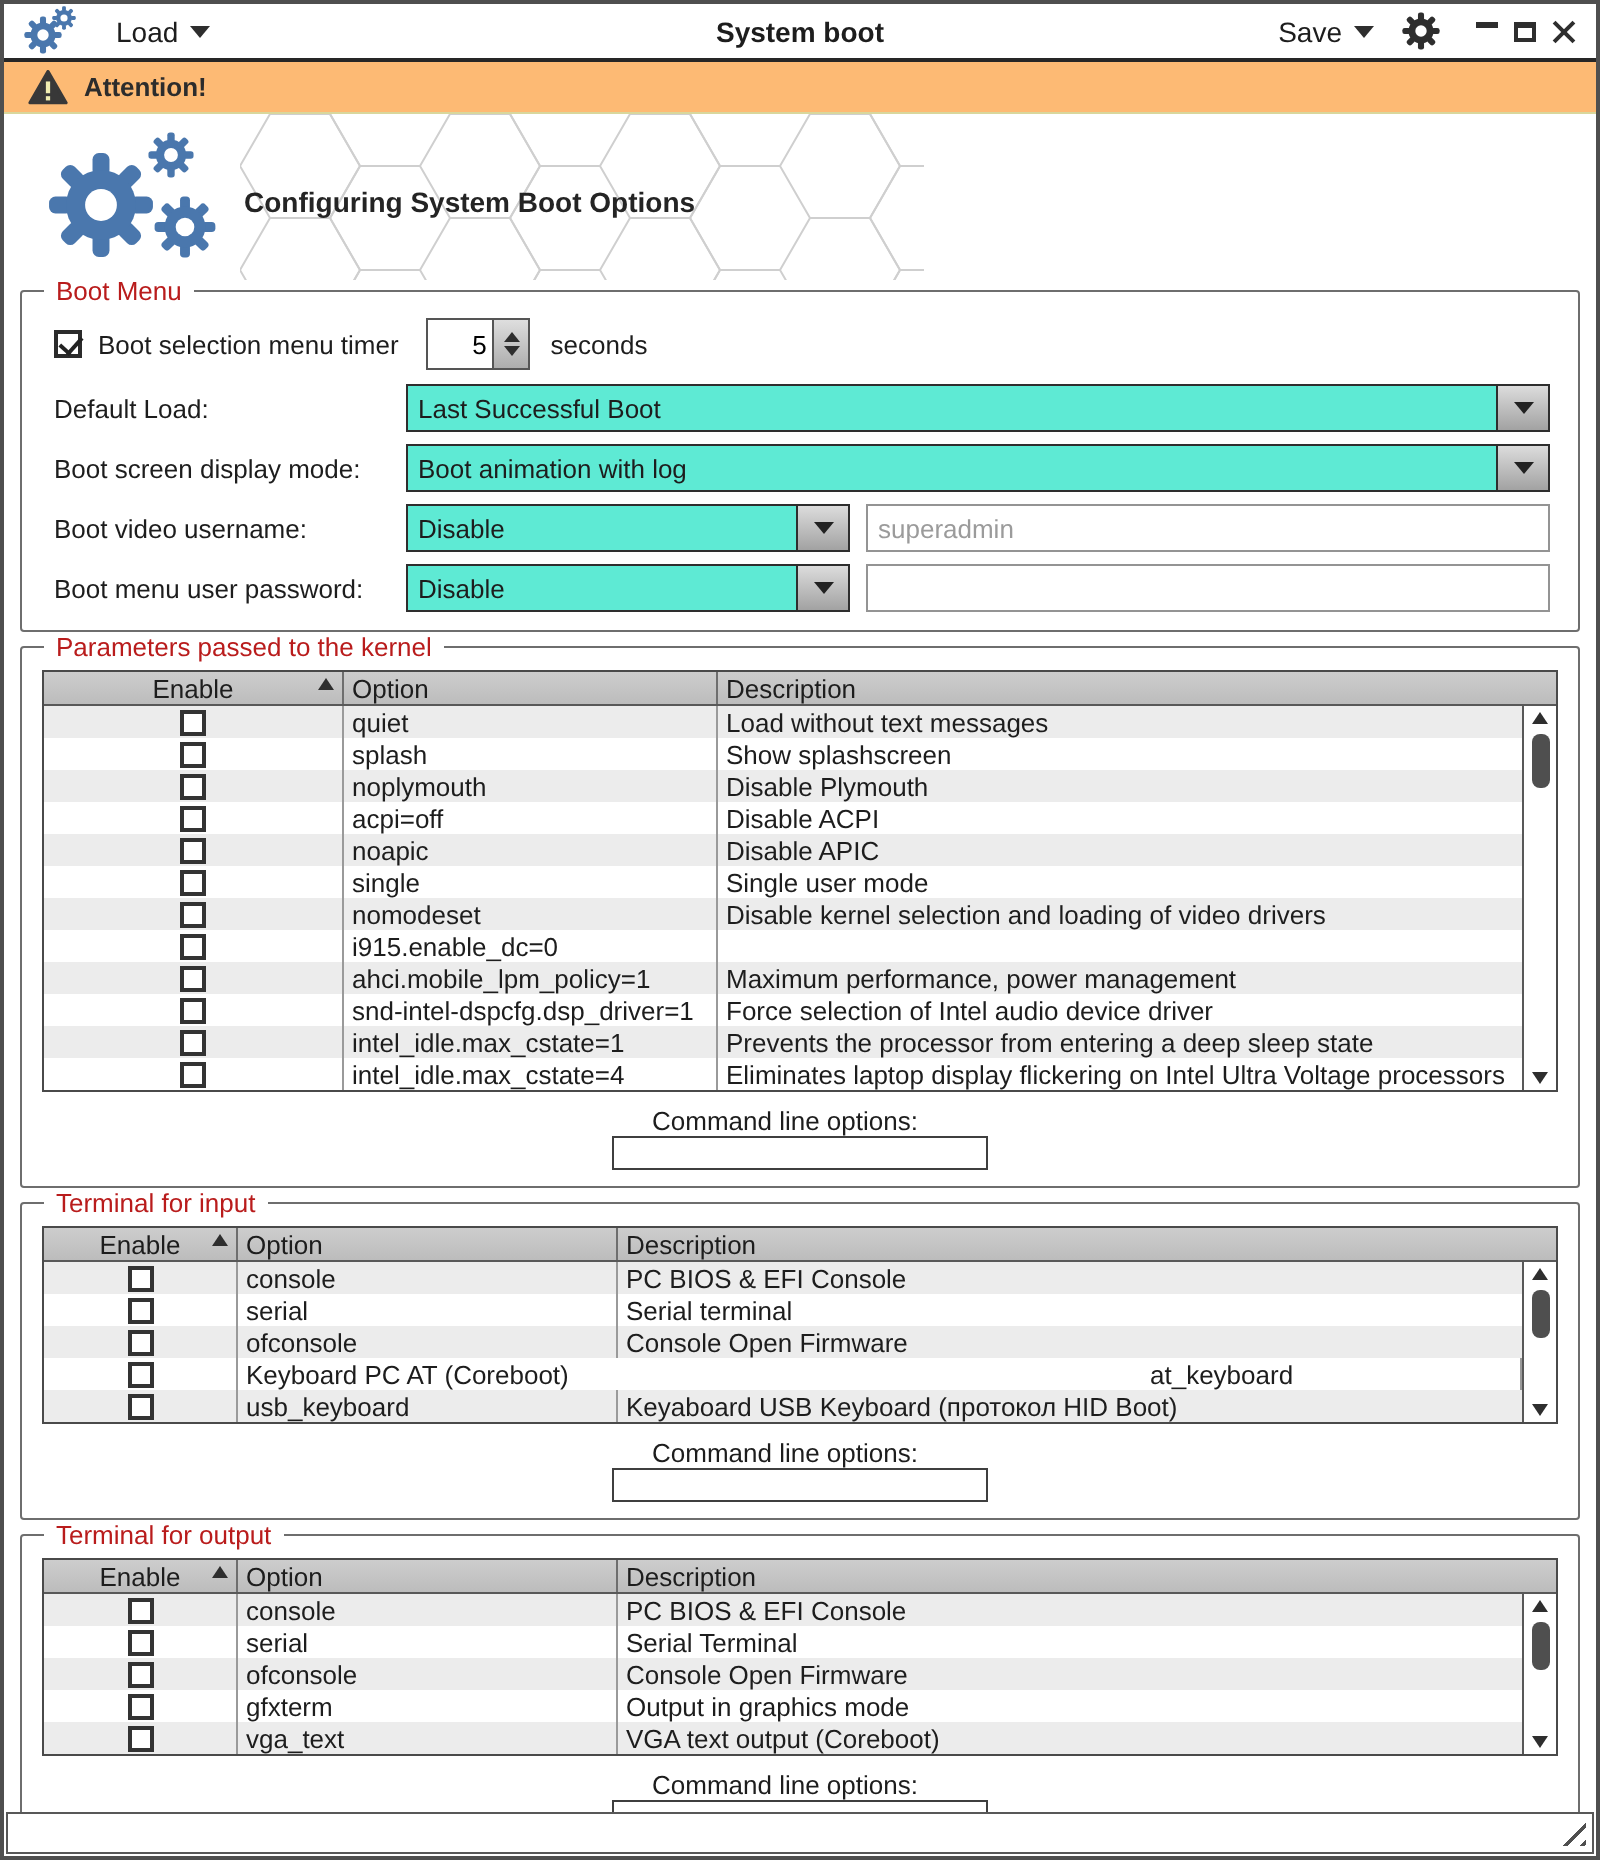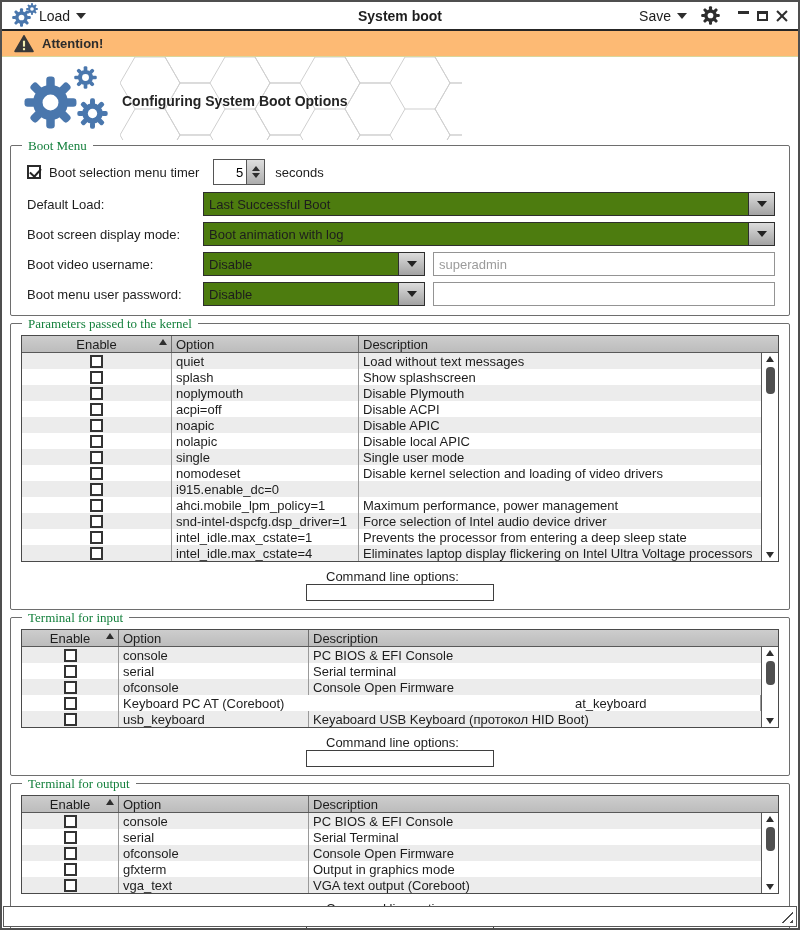--- a/index.html
+++ b/index.html
@@ -6,21 +6,21 @@
   html,body { width:800px; height:930px; }
   body {
     font-family: "Liberation Sans", sans-serif;
     color:#1d1d1d; background:#fff; position:relative; overflow:hidden;
   }
   .window { position:absolute; inset:0; border:2px solid #4f4f4f; background:#fff; overflow:hidden; }
 
   
   .titlebar { height:29px; border-bottom:2px solid #262626; display:flex; align-items:center;
               padding:0 10px; position:relative; background:#fff; }
-  .tb-left { display:flex; gap:0; }
+  .tb-left { display:flex; gap:19px; }
   .tb-title { position:absolute; left:0; right:0; text-align:center; font-weight:bold; font-size:14px; pointer-events:none; }
   .tb-right { margin-left:auto; display:flex; align-items:center; gap:14px; }
   .menu-lbl { font-size:14px; display:flex; align-items:center; gap:6px; cursor:default; }
   .arr-down { width:0; height:0; border-left:5px solid transparent; border-right:5px solid transparent; border-top:6px solid #2e2e2e; display:inline-block; }
   .winbtns { display:flex; align-items:center; gap:8px; margin-left:4px; }
   .btn-min { width:11px; height:3px; background:#2e2e2e; margin-top:-6px; }
   .btn-max { width:11px; height:10px; border:2px solid #2e2e2e; border-top-width:3px; }
   .btn-close { position:relative; width:12px; height:12px; }
   .btn-close::before,.btn-close::after { content:""; position:absolute; left:5px; top:-1px; width:2px; height:14px; background:#2e2e2e; }
   .btn-close::before { transform:rotate(45deg); }
@@ -31,40 +31,40 @@
   .banner-text { font-size:13px; font-weight:bold; color:#2c2c2c; }
 
   
   .header { height:83px; position:relative; background:#fff; }
   .hexpattern { position:absolute; left:118px; top:0; }
   .hdr-gears { position:absolute; left:22px; top:9px; }
   .hdr-title { position:absolute; left:120px; top:36px; font-weight:bold; font-size:14px; color:#242424; }
 
   
   .fieldset { position:relative; border:1px solid #6e6e6e; border-radius:2px; margin:0 8px 7px; background:#fff; }
-  .legend { position:absolute; top:-8px; left:11px; background:#fff; padding:0 6px; font-size:13px; color:#15803d; white-space:nowrap;font-family:Liberation Serif, serif; }
+  .legend { position:absolute; top:-8px; left:11px; background:#fff; padding:0 6px; font-size:13px; color:#b91c1c; white-space:nowrap; }
 
   .fs-boot { margin-top:5px; padding:13px 14px 9px 16px; }
   .row { display:flex; align-items:center; margin-bottom:6px; }
   .row:last-child { margin-bottom:0; }
   .lbl { font-size:13px; }
   .lblcol { width:176px; flex:none; font-size:13px; }
 
   .checkbox { width:14px; height:14px; border:2px solid #2b2b2b; background:#fff; flex:none; position:relative; display:inline-block; }
   .checkbox.checked::after { content:""; position:absolute; left:1px; top:1px; width:9px; height:5px;
       border-left:2px solid #222; border-bottom:2px solid #222; transform:rotate(-48deg); }
   .cb-sm { width:13px; height:13px; border:2px solid #333; background:#fff; display:inline-block; }
 
   .spinner { display:flex; margin-left:14px; border:1px solid #555; height:26px; width:52px; }
   .spin-val { width:32px; border:none; outline:none; text-align:right; font-size:13px; padding-right:3px; font-family:"Liberation Sans",sans-serif; }
   .spin-btns { width:18px; border-left:1px solid #555; background:linear-gradient(#dedede,#adadad); display:flex; flex-direction:column; align-items:center; justify-content:center; gap:2px; }
   .tri-up { width:0; height:0; border-left:4px solid transparent; border-right:4px solid transparent; border-bottom:5px solid #2e2e2e; }
   .tri-dn { width:0; height:0; border-left:4px solid transparent; border-right:4px solid transparent; border-top:5px solid #2e2e2e; }
 
-  .combo { display:flex; align-items:stretch; border:1px solid #2e2e2e; background:#4d7c0f; height:24px; flex:1; }
+  .combo { display:flex; align-items:stretch; border:1px solid #2e2e2e; background:#5eead4; height:24px; flex:1; }
   .combo.fixed { flex:none; width:222px; }
   .combo-val { flex:1; font-size:13px; display:flex; align-items:center; padding-left:5px; overflow:hidden; white-space:nowrap; }
   .combo-btn { width:26px; flex:none; border-left:1px solid #2e2e2e; background:linear-gradient(#dcdcdc,#a2a2a2); display:flex; align-items:center; justify-content:center; }
   .combo-btn .arr-down { border-top-color:#222; }
 
   .textinput { flex:1; height:24px; border:1px solid #949494; font-size:13px; padding:0 5px; margin-left:8px; outline:none; font-family:"Liberation Sans",sans-serif; }
   .textinput::placeholder { color:#9b9b9b; }
 
   
   .fs-table { padding:11px 10px 8px; }
@@ -283,27 +283,20 @@
           </div>
 
           <div class="tr">
             <div class="td td-enable w-en-lg">
               <span class="cb-sm"></span>
             </div>
             <div class="td w-op-lg">noapic</div>
             <div class="td td-desc">Disable APIC</div>
           </div>
 
-          <div class="tr">
-            <div class="td td-enable w-en-lg">
-              <span class="cb-sm"></span>
-            </div>
-            <div class="td w-op-lg">nolapic</div>
-            <div class="td td-desc">Disable local APIC</div>
-          </div>
 
           <div class="tr">
             <div class="td td-enable w-en-lg">
               <span class="cb-sm"></span>
             </div>
             <div class="td w-op-lg">single</div>
             <div class="td td-desc">Single user mode</div>
           </div>
 
           <div class="tr">

